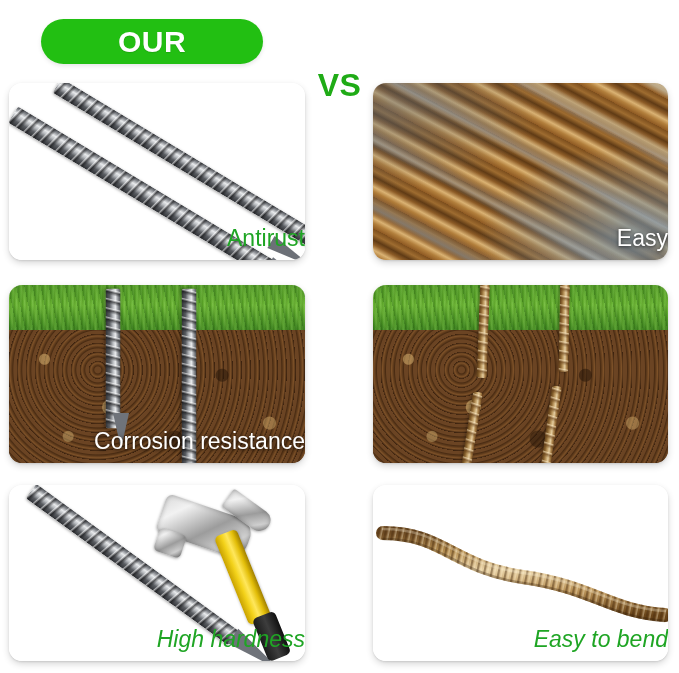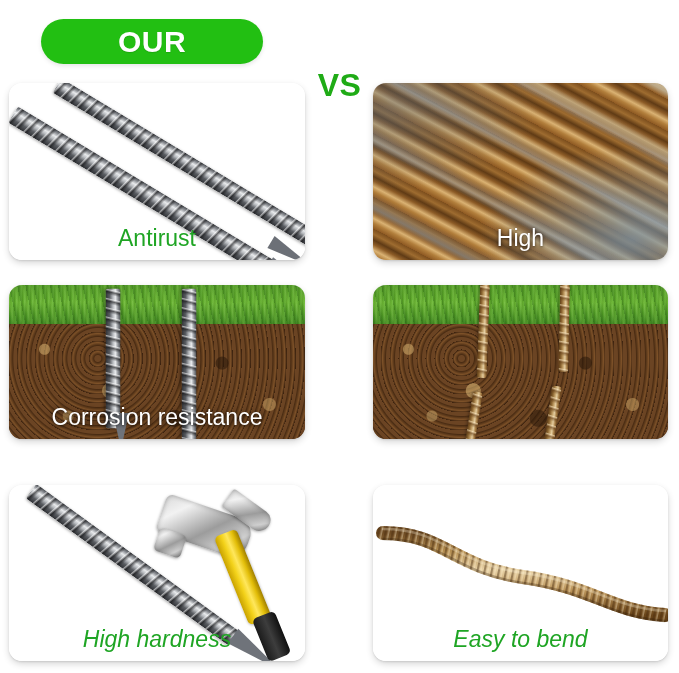--- a/index.html
+++ b/index.html
@@ -60,34 +60,34 @@
   .card {
     position: absolute;
     border-radius: 13px;
     overflow: hidden;
     background: #ffffff;
     box-shadow: 0 3px 7px rgba(0,0,0,0.16), 0 1px 2px rgba(0,0,0,0.10);
   }
   .col-left  { left: 9px;   width: 296px; }
   .col-right { left: 373px; width: 295px; }
   .row-1 { top: 83px;  height: 177px; }
-  .row-2 { top: 285px; height: 154px; }
+  .row-2 { top: 285px; height: 178px; }
   .row-3 { top: 485px; height: 176px; font-style: italic; }
 
   .card-media {
     position: absolute;
     left: 0; top: 0; right: 0; bottom: 0;
     overflow: hidden;
   }
 
   .card-caption {
     position: absolute;
     left: 0; right: 0;
     bottom: 8px;
-    text-align: center;
+    text-align: right;
     font-size: 23px;
     line-height: 28px;
     z-index: 5;
     pointer-events: none;
   }
   .cap-green {
     color: #1fa524;
   }
   .cap-white {
     color: #ffffff;
@@ -237,21 +237,21 @@
     <div class="rebar" style="left:4px; top:22px; width:300px; height:19px; transform:rotate(31deg); transform-origin:left center;"></div>
     <div class="tip" style="left:260px; top:173px; border-left:52px solid #70747b; border-top:8px solid transparent; border-bottom:8px solid transparent; transform:rotate(31deg); transform-origin:left center;"></div>
   </div>
   <div class="card-caption cap-green">Antirust</div>
 </div>
 
 <div class="card col-right row-1">
   <div class="card-media">
     <div class="rust-pile"></div>
   </div>
-  <div class="card-caption cap-white">High</div>
+  <div class="card-caption cap-white">Easy</div>
 </div>
 
 <div class="card col-left row-2">
   <div class="card-media">
     <div class="scene-grass"></div>
     <div class="scene-soil"></div>
 
     <div class="rebar" style="left:104px; top:-4px; width:140px; height:15px; transform:rotate(90deg); transform-origin:left center;"></div>
     <div class="tip" style="left:104px; top:128px; border-top:36px solid #6f737a; border-left:8px solid transparent; border-right:8px solid transparent;"></div>
 

